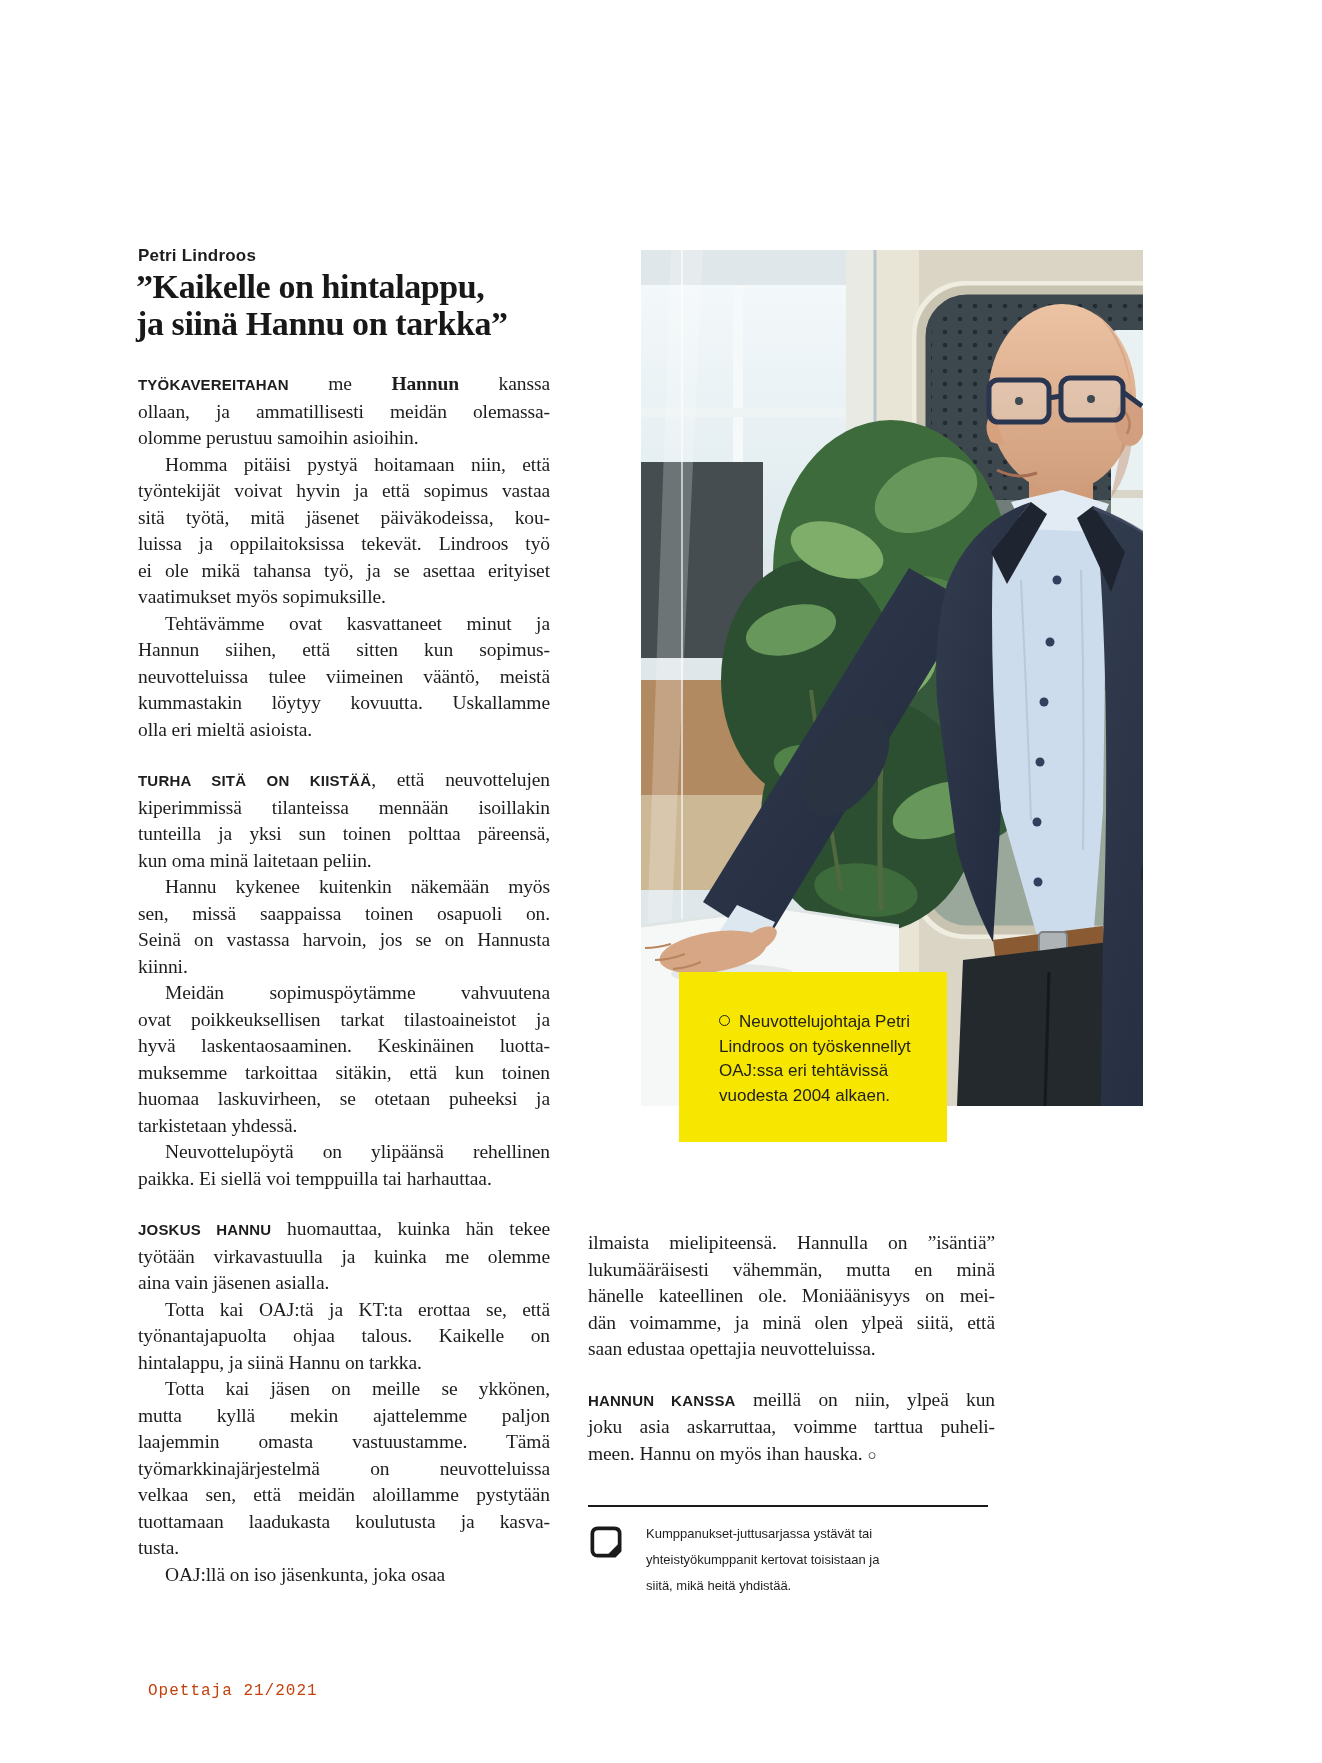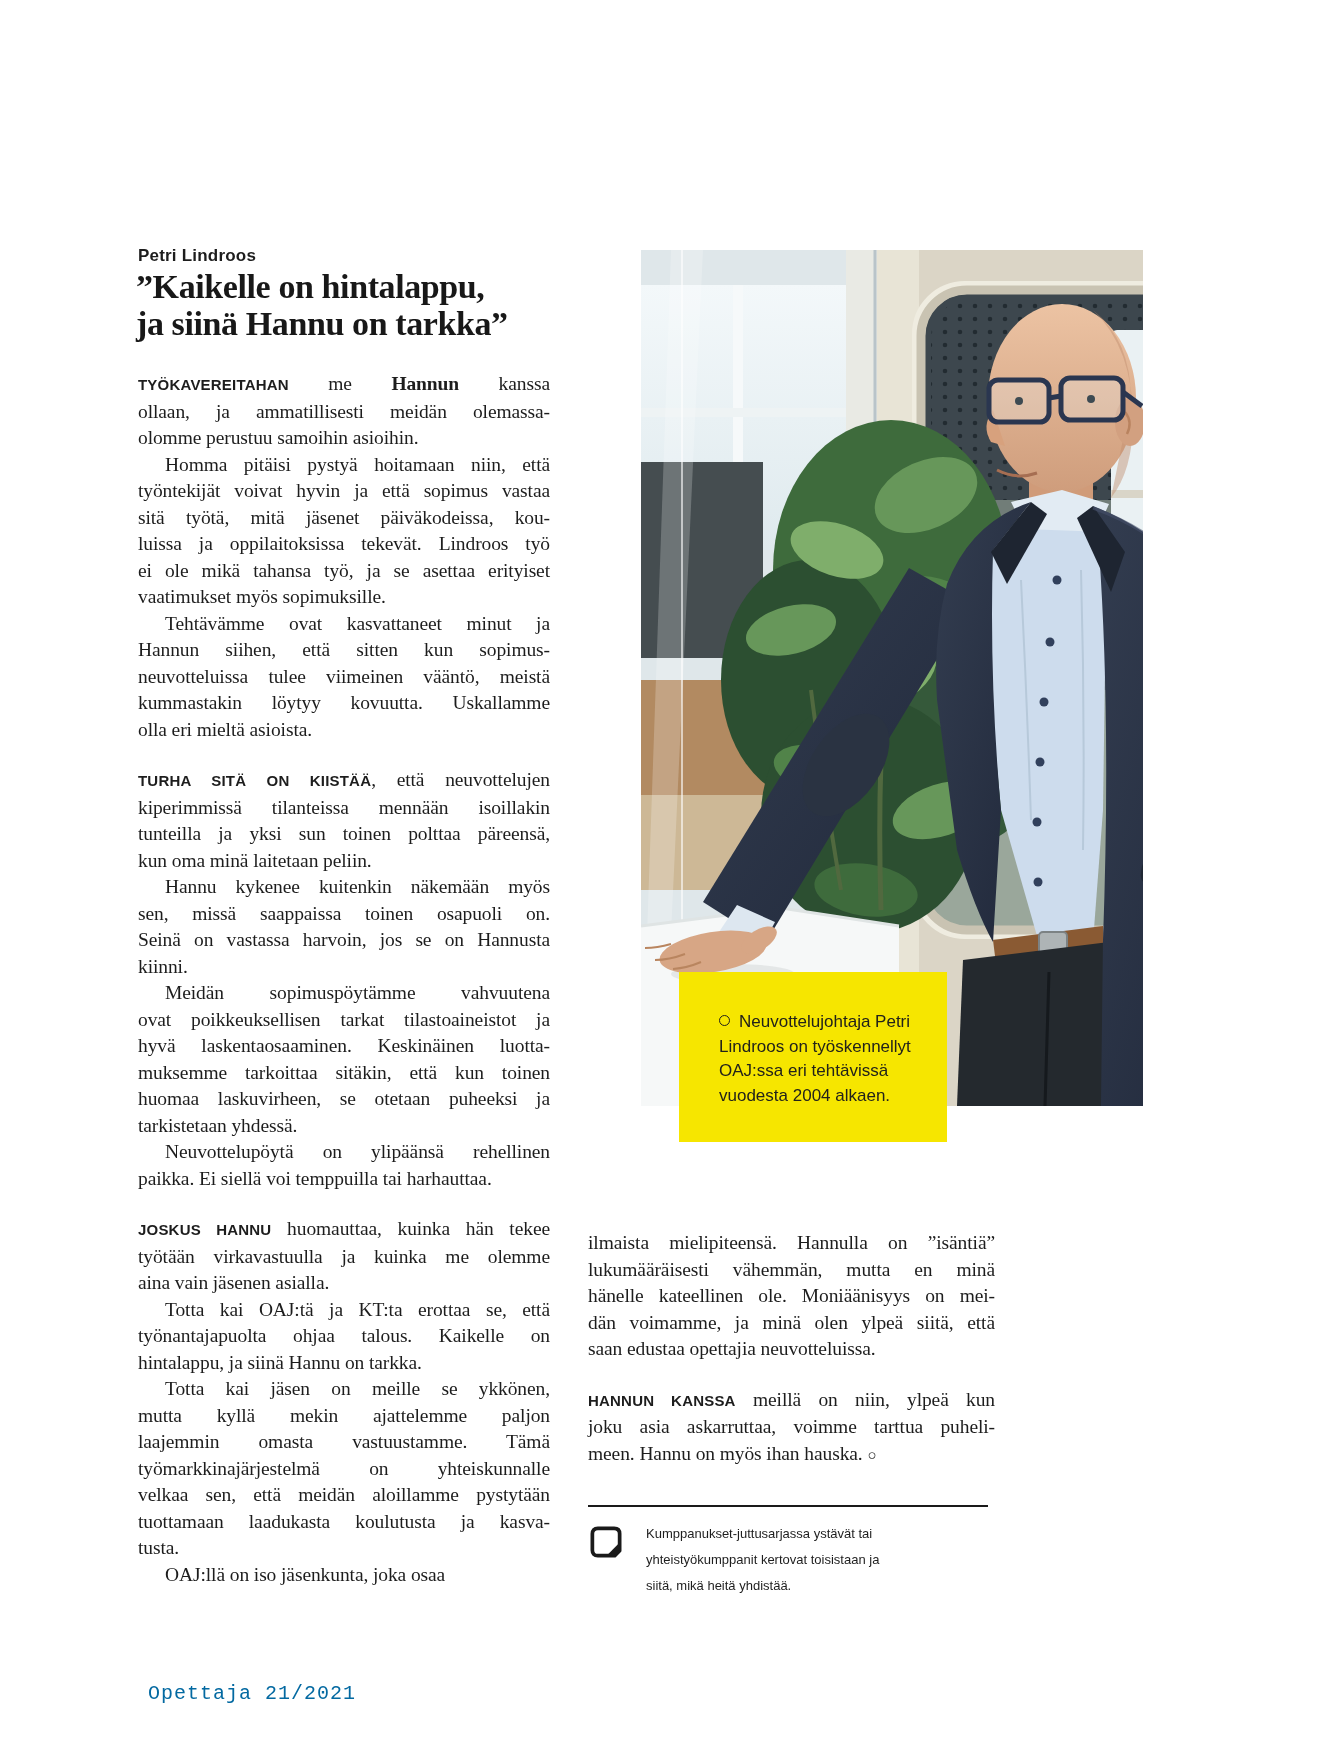--- a/index.html
+++ b/index.html
@@ -36,21 +36,21 @@
   .circle{font-size:15px;}
 
   
   .note-rule{position:absolute;left:588px;top:1505px;width:400px;height:2px;background:#1a1a1a;}
   .note-icon{position:absolute;left:588px;top:1524px;width:36px;height:36px;}
   .note-text{position:absolute;left:646px;top:1521px;width:350px;
              font-family:"Liberation Sans",sans-serif;font-size:13px;line-height:26px;color:#1e1e1e;}
 
   
   .folio-left{position:absolute;left:148px;top:1682px;font-family:"Liberation Mono","DejaVu Sans Mono",monospace;
-              font-size:20px;letter-spacing:1px;color:#0369a1;}
+              font-size:16px;letter-spacing:1px;color:#c2410c;}
   .page-num{position:absolute;left:1216px;top:1672px;font-family:"Liberation Mono","DejaVu Sans Mono",monospace;
             font-size:40px;font-weight:400;color:#8b5cf6;}
   .page-num-rule{position:absolute;left:1272px;top:1697px;width:50px;height:3px;background:#1a1a1a;}
 </style>
 </head>
 <body>
 
 <div class="page">
 
   <div class="kicker">Petri Lindroos</div>
@@ -262,21 +262,21 @@
       </div>
       <div class="para">
         <div class="line"><span class="ind"></span><span>Totta kai OAJ:tä ja KT:ta erottaa se, että</span></div>
         <div class="line"><span>työnantajapuolta ohjaa talous. Kaikelle on</span></div>
         <div class="line last"><span>hintalappu, ja siinä Hannu on tarkka.</span></div>
       </div>
       <div class="para">
         <div class="line"><span class="ind"></span><span>Totta kai jäsen on meille se ykkönen,</span></div>
         <div class="line"><span>mutta kyllä mekin ajattelemme paljon</span></div>
         <div class="line"><span>laajemmin omasta vastuustamme. Tämä</span></div>
-        <div class="line"><span>työmarkkinajärjestelmä on yhteiskunnalle</span></div>
+        <div class="line"><span>työmarkkinajärjestelmä on neuvotteluissa</span></div>
         <div class="line"><span>velkaa sen, että meidän aloillamme pystytään</span></div>
         <div class="line"><span>tuottamaan laadukasta koulutusta ja kasva-</span></div>
         <div class="line last"><span>tusta.</span></div>
       </div>
       <div class="para">
         <div class="line last"><span class="ind"></span><span>OAJ:llä on iso jäsenkunta, joka osaa</span></div>
       </div>
     </div>
   <div class="col col-right">
       <div class="para">

